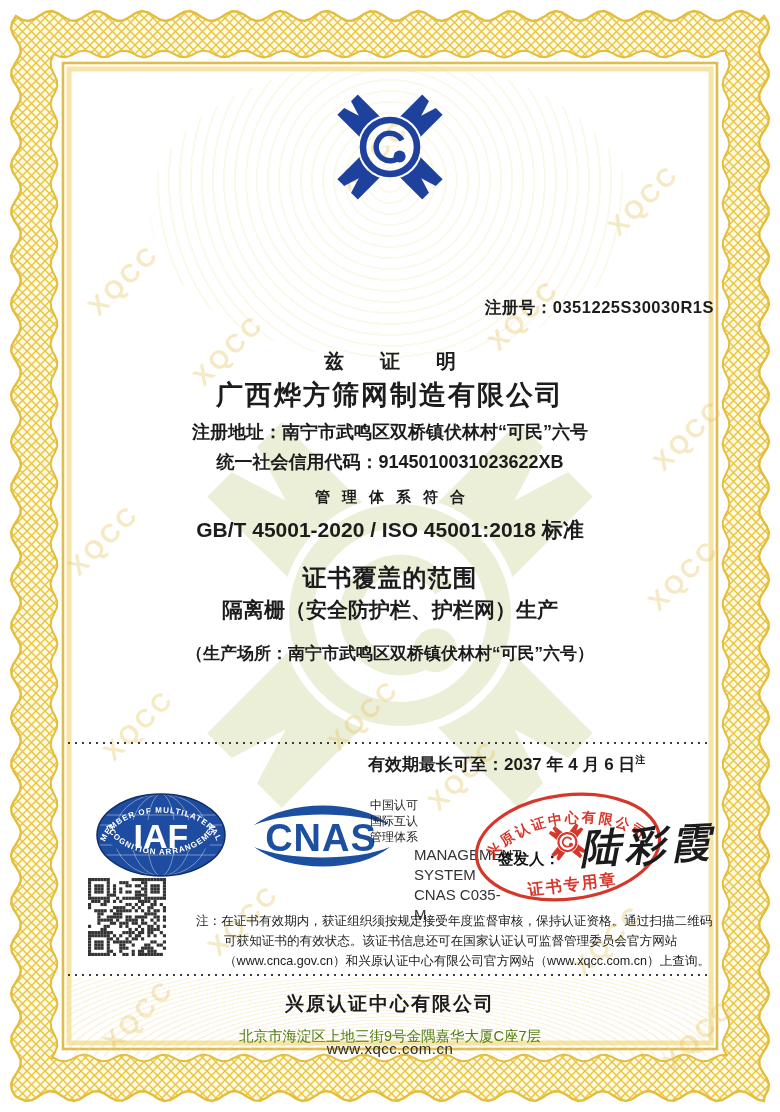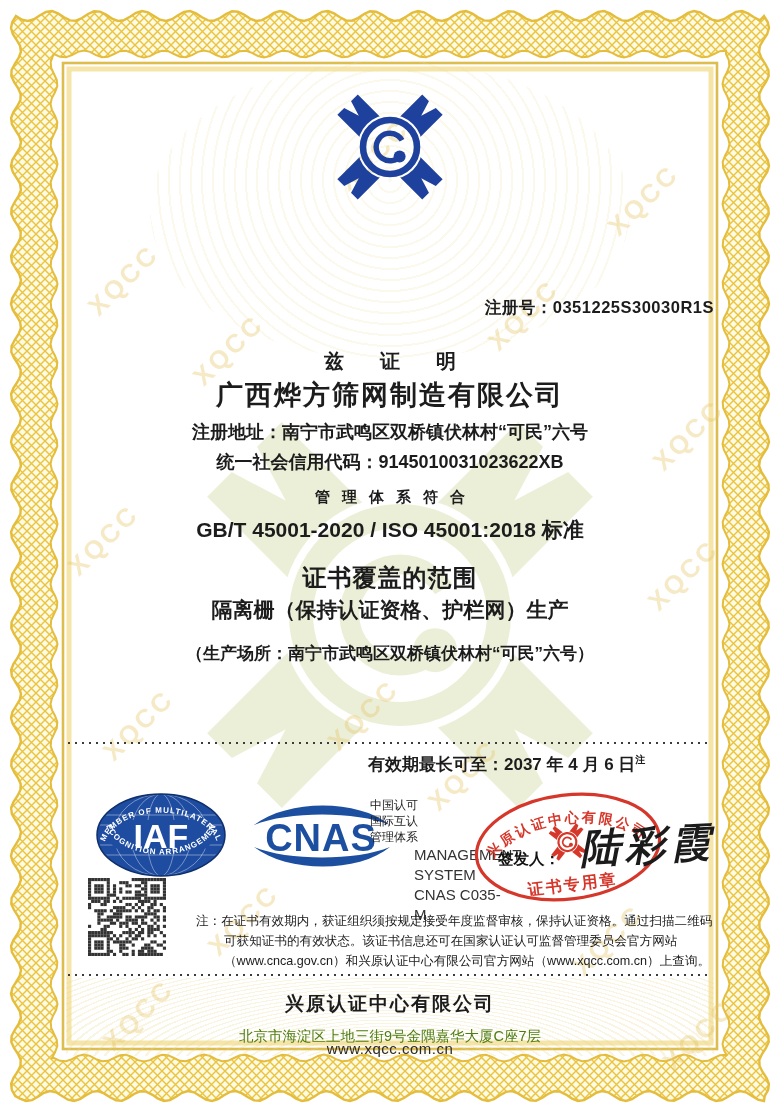--- a/index.html
+++ b/index.html
@@ -145,21 +145,21 @@
       <span>统一社会信用代码：</span><span>9145010031023622XB</span>
     </div>
 
     <div class="abs ctr conform">
       <span class="sp-mid">管理体系符合</span>
     </div>
 
     <div class="abs ctr standard">GB/T 45001-2020 / ISO 45001:2018 标准</div>
 
     <div class="abs ctr scope-h">证书覆盖的范围</div>
-    <div class="abs ctr scope">隔离栅（保持认证资格、护栏网）生产</div>
+    <div class="abs ctr scope">隔离栅（安全防护栏、护栏网）生产</div>
     <div class="abs ctr site">（生产场所：南宁市武鸣区双桥镇伏林村“可民”六号）</div>
 
     <div class="abs dotline dot-top"></div>
 
     <div class="abs date-right">
       <span>有效期最长可至：</span><span>2037 年 4 月 6 日</span><sup>注</sup>
     </div>
 
     <svg class="abs iaf" viewBox="0 0 132 86">
       <defs>

